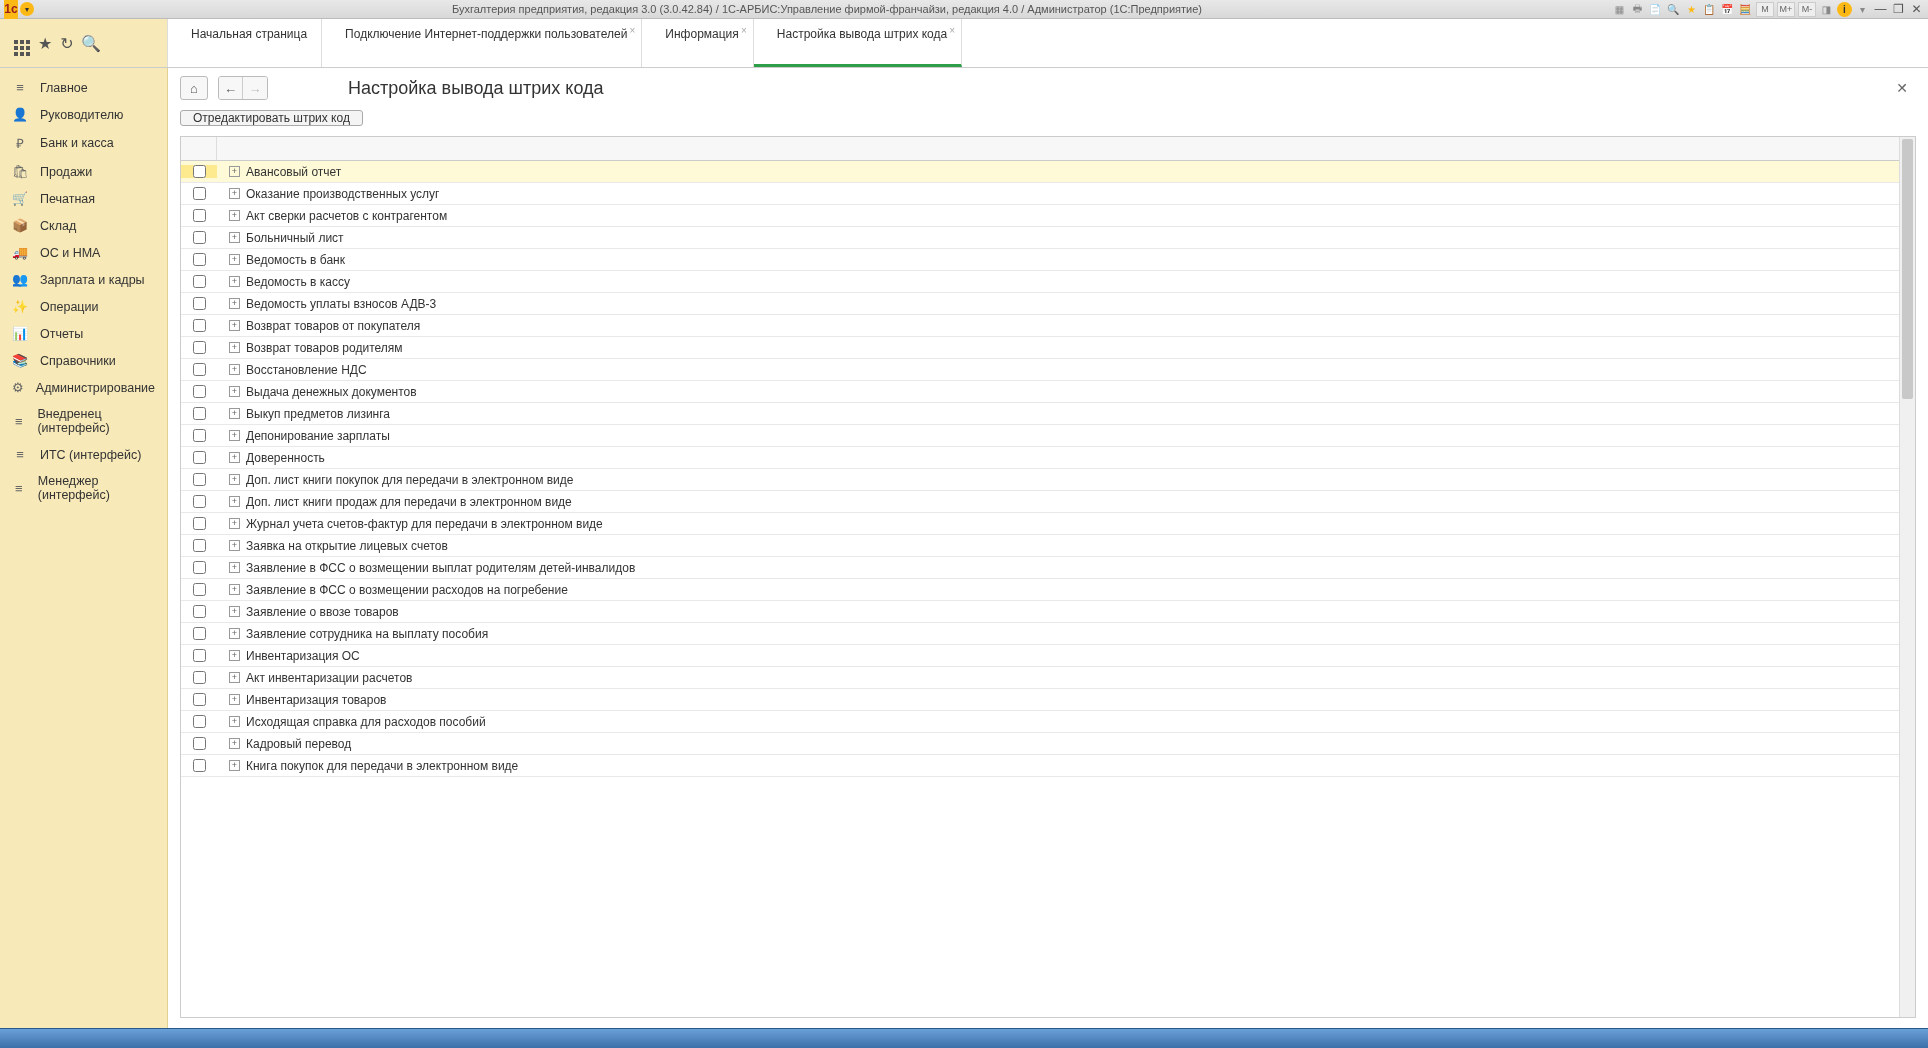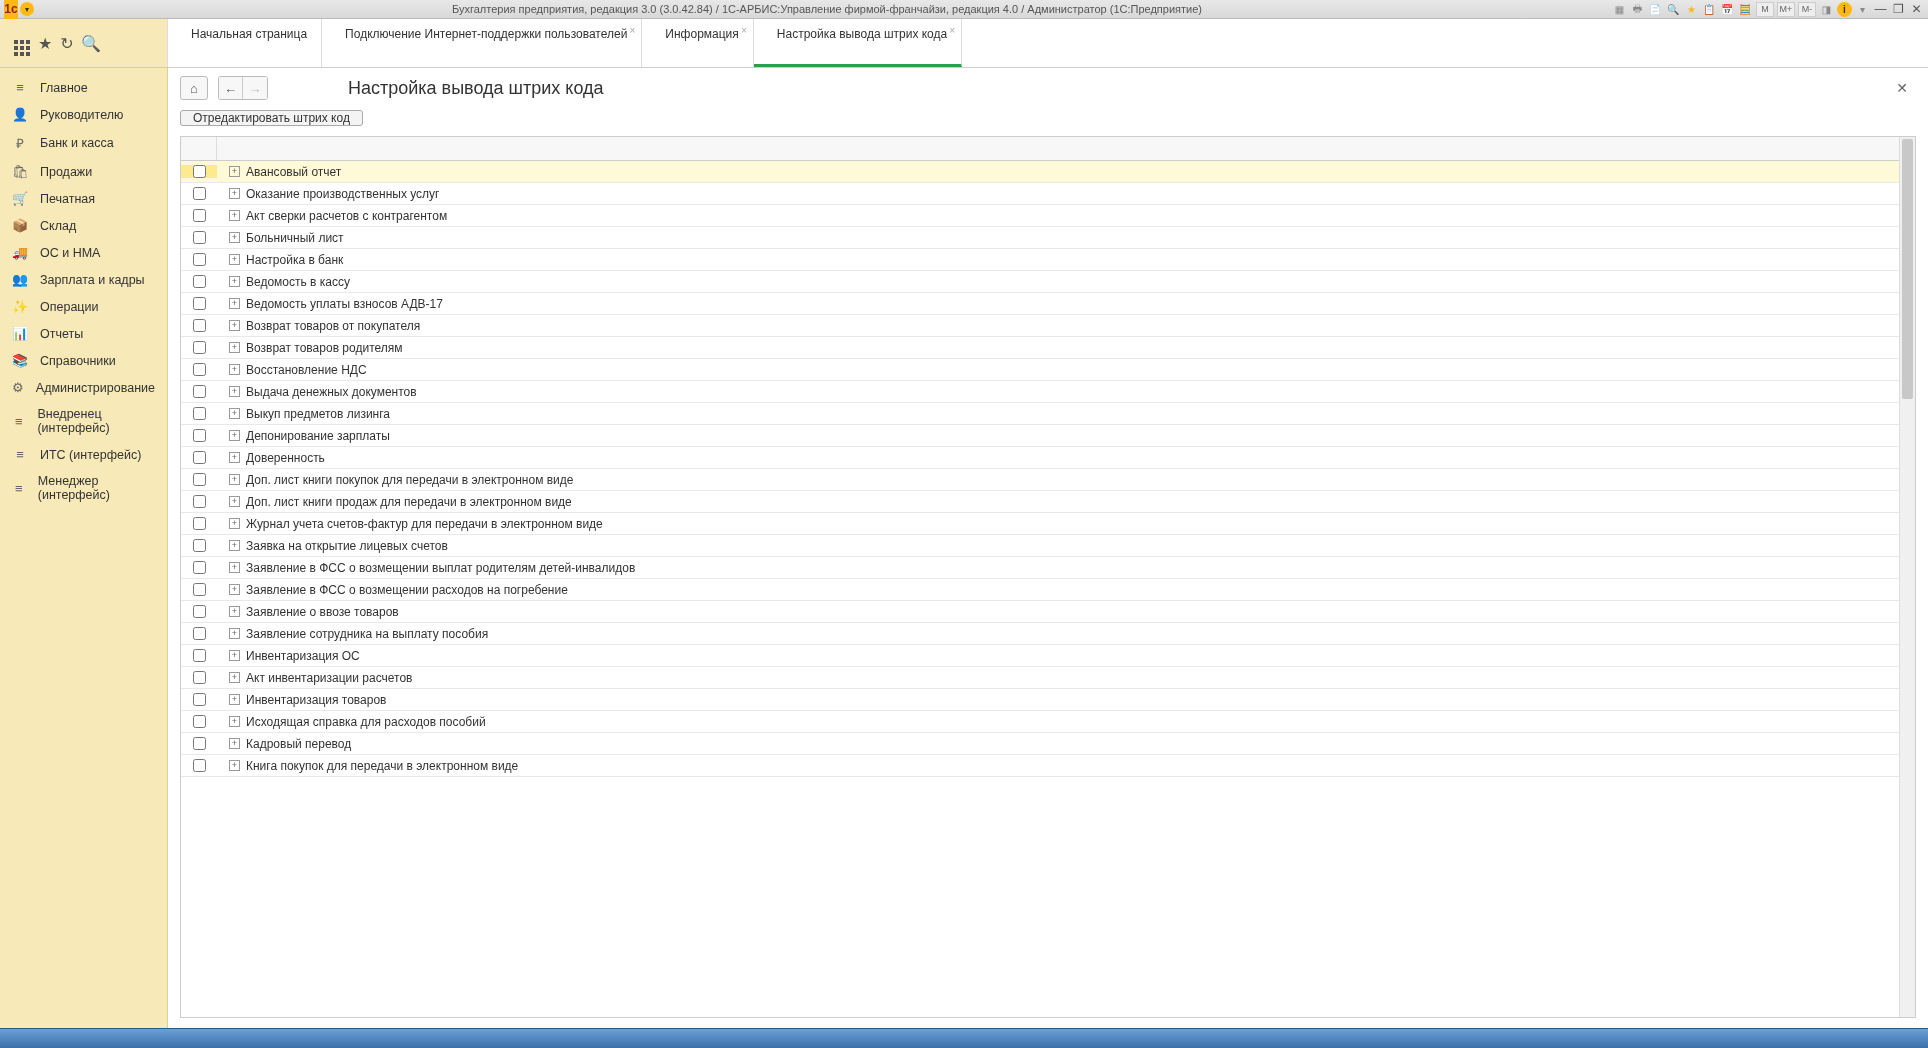--- a/index.html
+++ b/index.html
@@ -253,39 +253,39 @@
               <span class="plus">+</span>
               <span>Больничный лист</span>
             </div>
           </div>
           <div class="row">
             <div class="cb">
               <input type="checkbox" style="">
             </div>
             <div class="cell">
               <span class="plus">+</span>
-              <span>Настройка в банк</span>
+              <span>Ведомость в банк</span>
             </div>
           </div>
           <div class="row">
             <div class="cb">
               <input type="checkbox" style="">
             </div>
             <div class="cell">
               <span class="plus">+</span>
               <span>Ведомость в кассу</span>
             </div>
           </div>
           <div class="row">
             <div class="cb">
               <input type="checkbox" style="">
             </div>
             <div class="cell">
               <span class="plus">+</span>
-              <span>Ведомость уплаты взносов АДВ-17</span>
+              <span>Ведомость уплаты взносов АДВ-3</span>
             </div>
           </div>
           <div class="row">
             <div class="cb">
               <input type="checkbox" style="">
             </div>
             <div class="cell">
               <span class="plus">+</span>
               <span>Возврат товаров от покупателя</span>
             </div>

